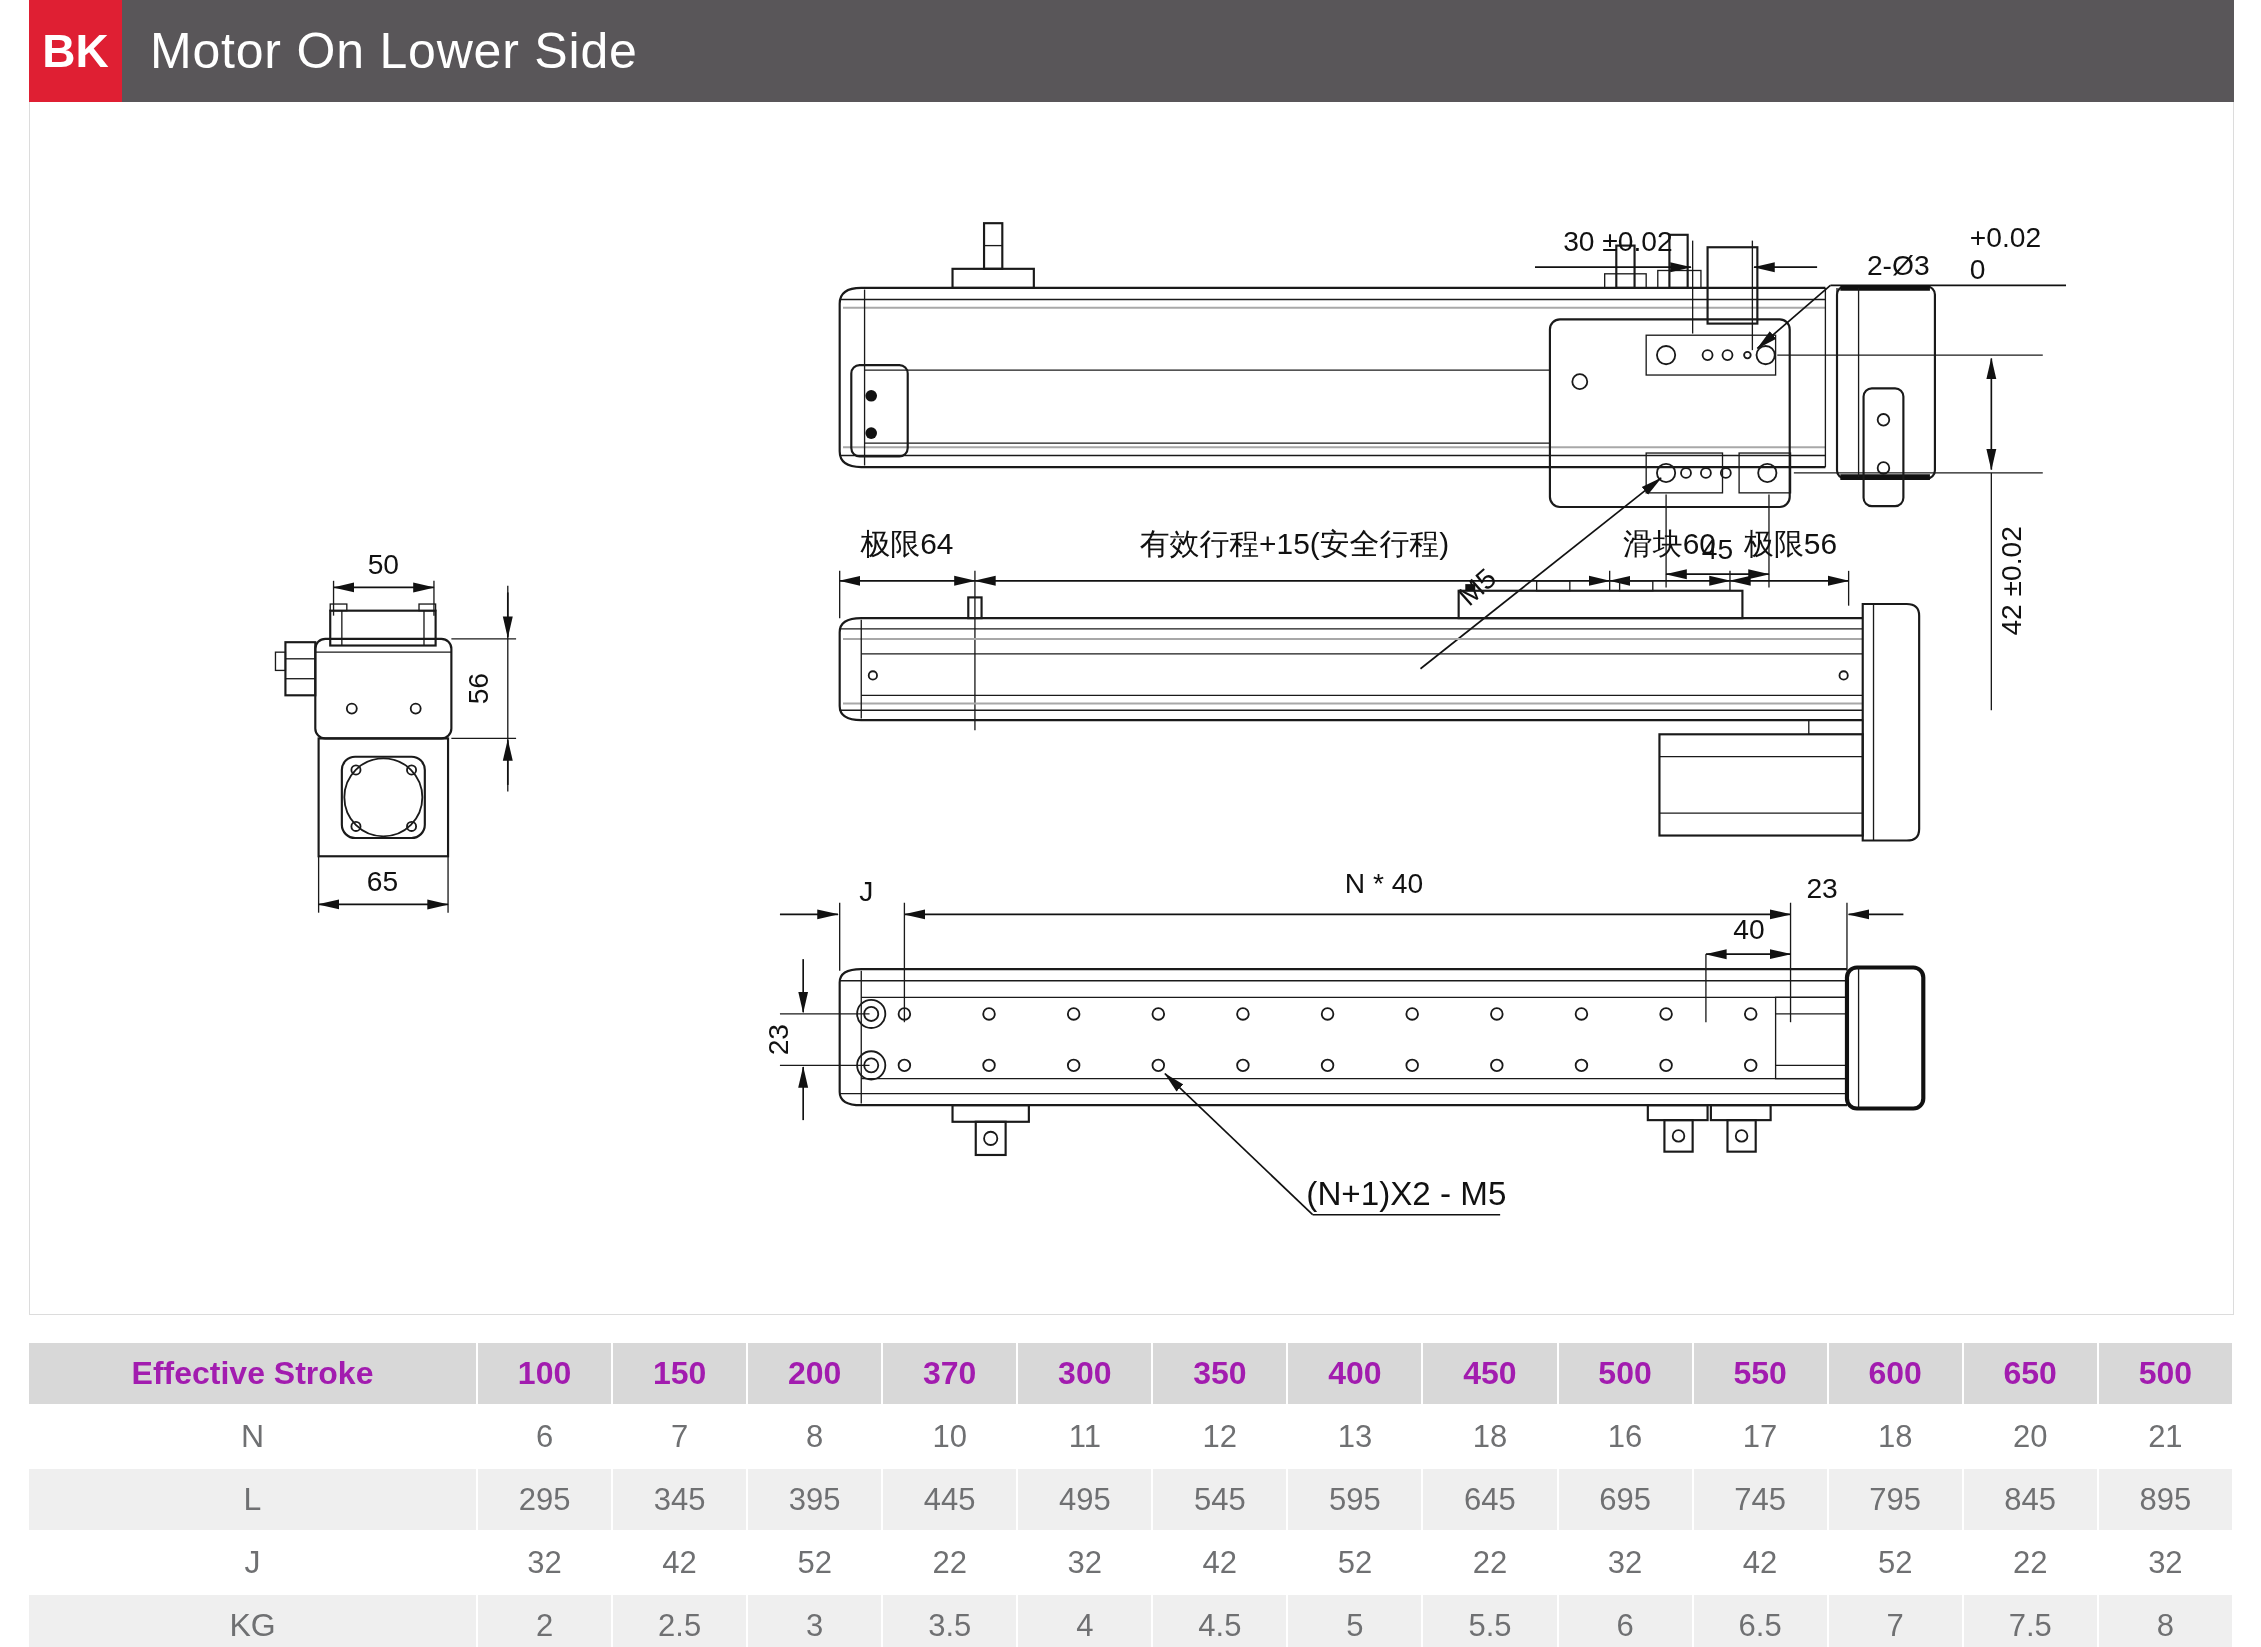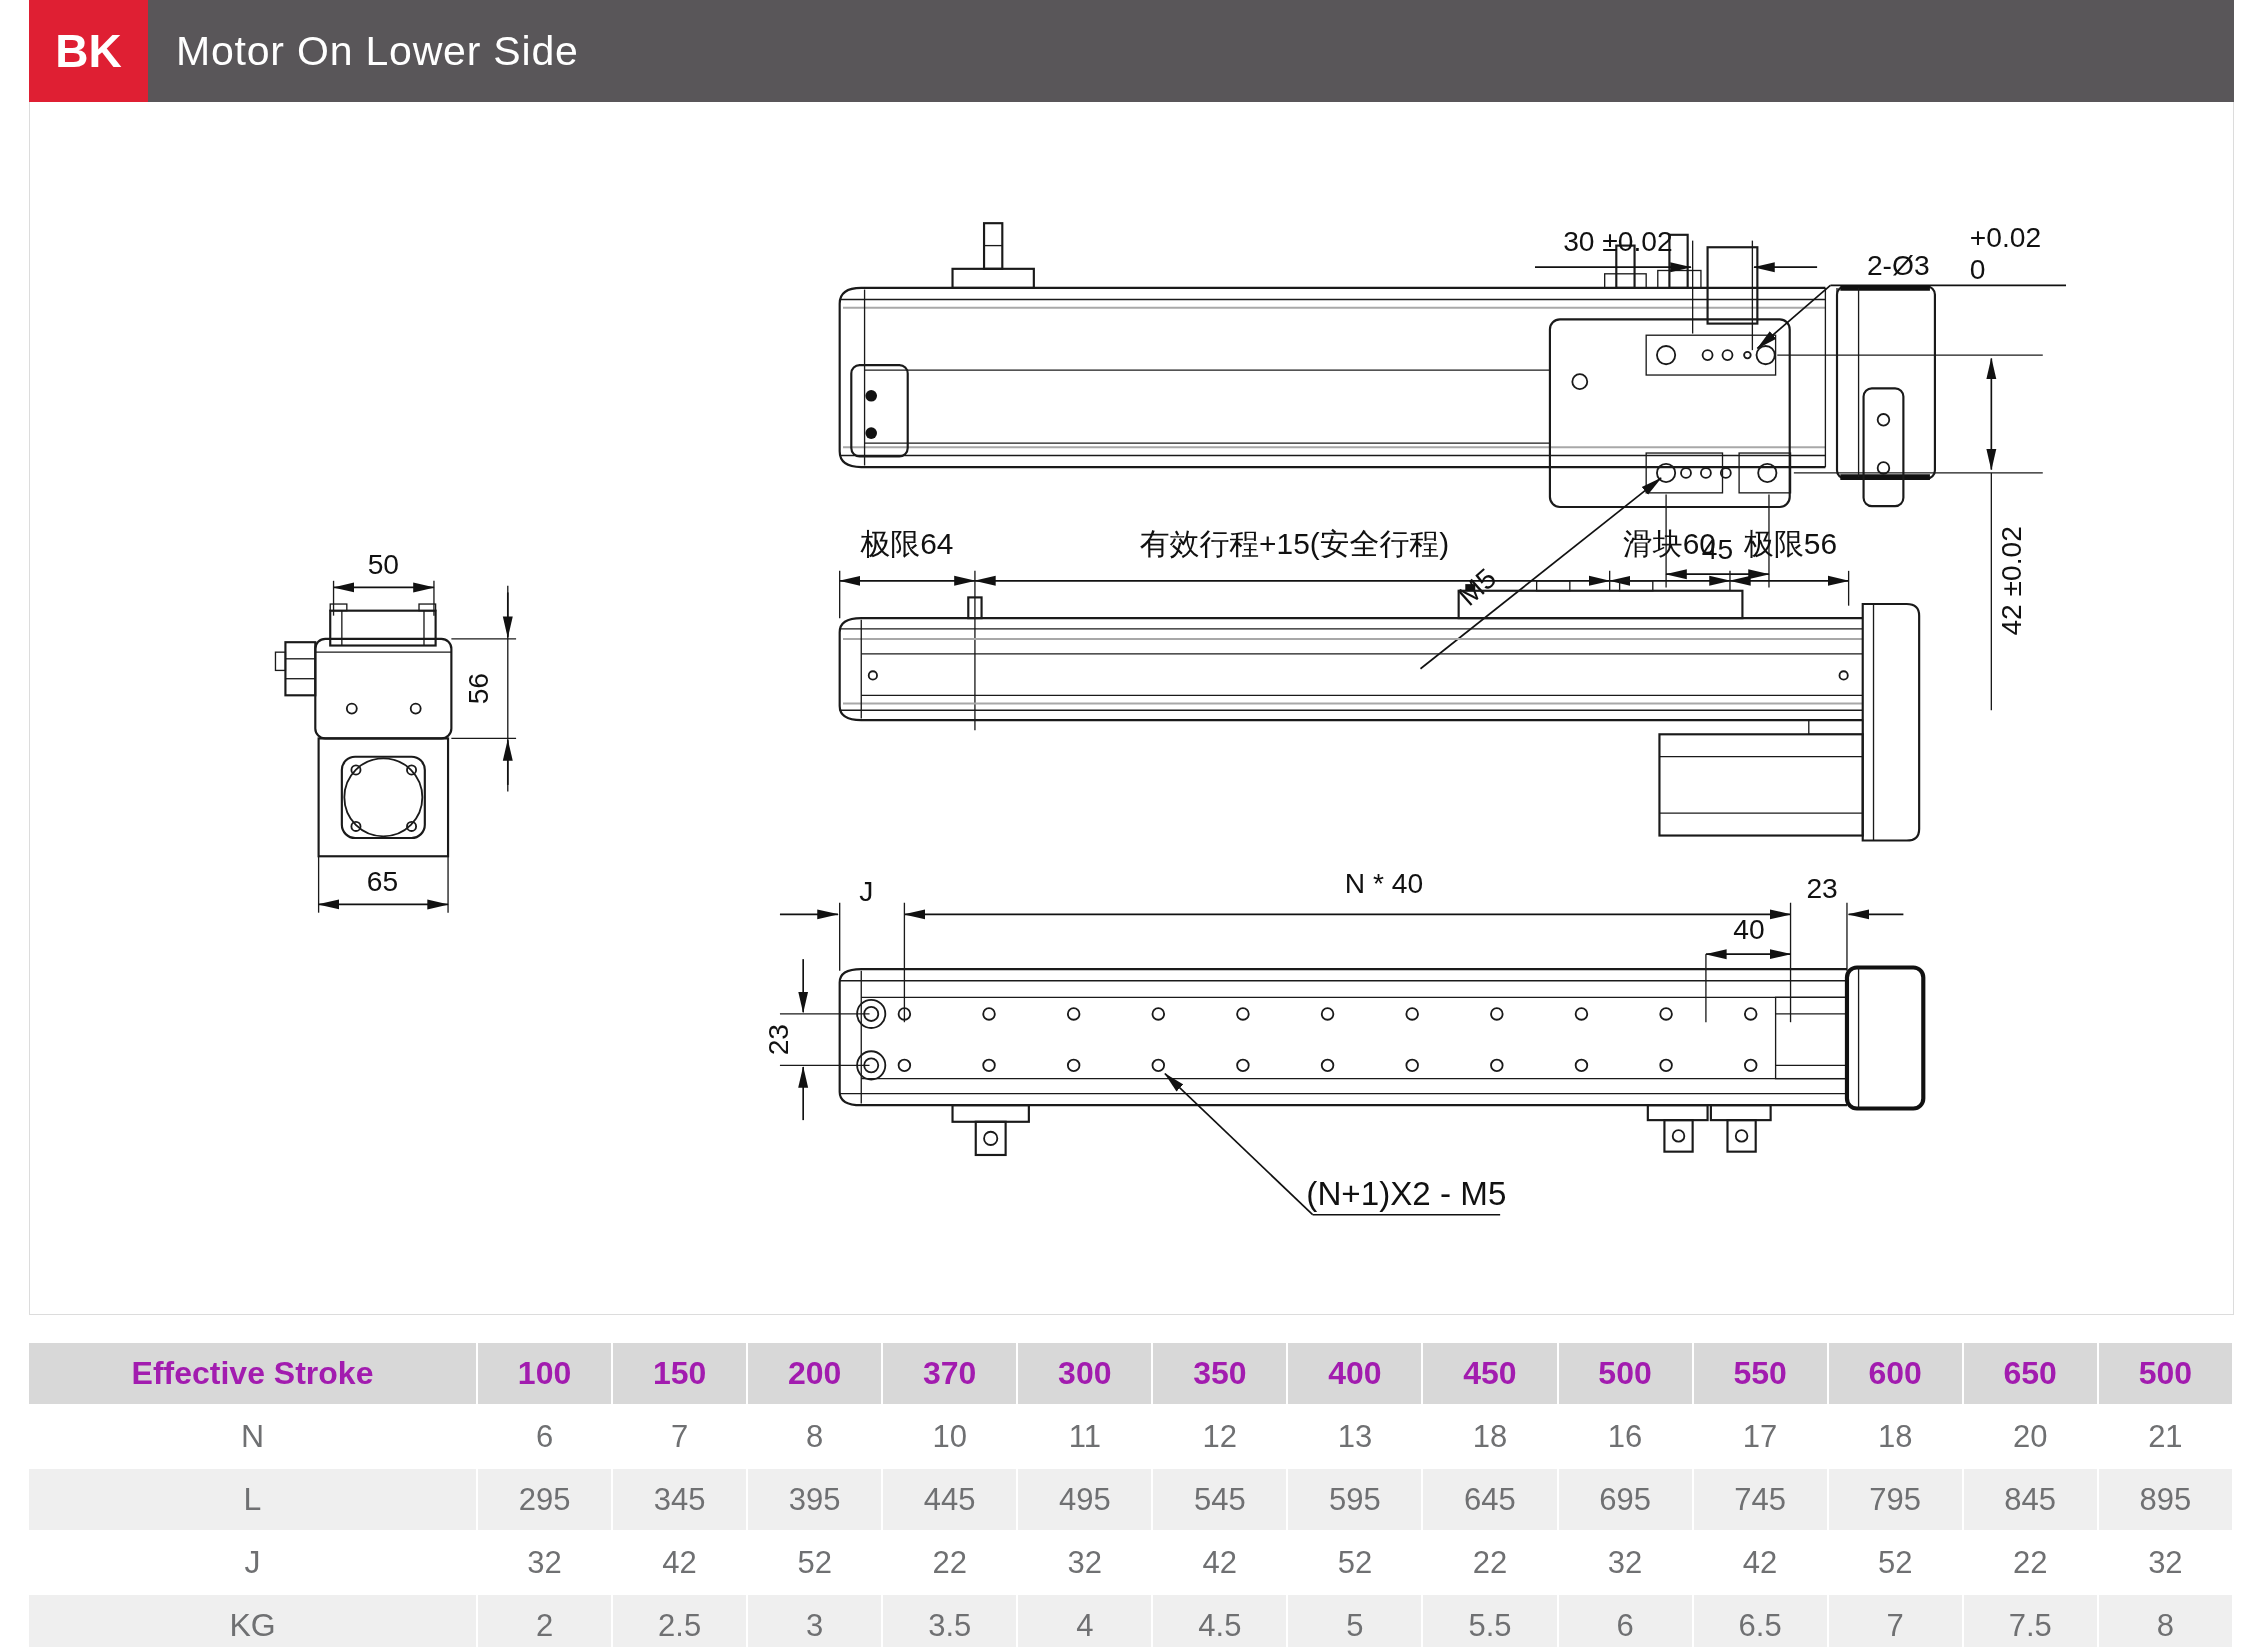--- a/index.html
+++ b/index.html
@@ -2,23 +2,23 @@
 <html style="font-size:13.3px"><head>
 <meta charset="utf-8">
 <style>
   html,body{margin:0;padding:0;background:#ffffff;}
   body{width:2261px;height:1647px;position:relative;overflow:hidden;
        font-family:"Liberation Sans","DejaVu Sans",sans-serif;}
 
   
   .hdr{position:absolute;left:29px;top:0;width:2205px;height:102px;
        background:#595659;display:flex;align-items:stretch;}
-  .hdr-badge{width:119px;background:#df1f33;color:#fff;display:flex;
+  .hdr-badge{width:93px;background:#df1f33;color:#fff;display:flex;
        align-items:center;justify-content:center;font-size:46px;font-weight:bold;}
-  .hdr-title{color:#fff;font-size:41px;display:flex;align-items:center;
+  .hdr-title{color:#fff;font-size:50px;display:flex;align-items:center;
        padding-left:28px;letter-spacing:0.8px;}
 
   
   .panel{position:absolute;left:29px;top:102px;width:2203px;height:1212px;
        background:#fff;border:0.8px solid #dcdcdc;border-top:none;}
   svg.draw{position:absolute;left:0;top:0;pointer-events:none;}
   .ol{fill:none;stroke:#1a1a1a;stroke-width:2.6;}
   .thin{fill:none;stroke:#1a1a1a;stroke-width:1.6;}
   .boldl{fill:none;stroke:#111;stroke-width:7;}
   .gray{fill:none;stroke:#a8a8a8;stroke-width:2.4;}

